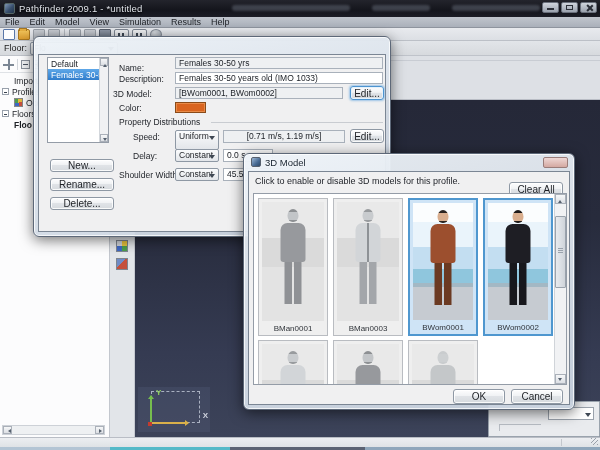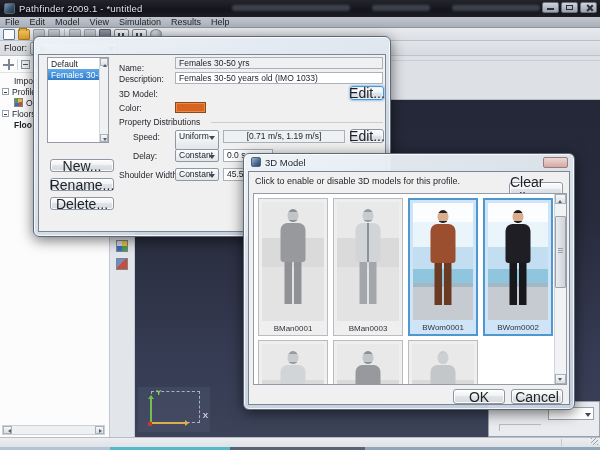--- a/index.html
+++ b/index.html
@@ -101,21 +101,21 @@
   .aero-title{height:16px;display:flex;align-items:center;padding:0 6px 0 7px;font-size:9.5px;color:#17222e;text-shadow:0 0 3px #fff;}
   .dlg-close{margin-left:auto;width:25px;height:11px;border:1px solid #8d8a90;border-radius:2px;position:relative;
     background:linear-gradient(#f3f0f1,#d6cdd0);}
   .dlg-close.red{background:linear-gradient(#eed7d4,#d4a9a2);border-color:#9a7d7a;}
   .dlg-close .glyph-close-a,.dlg-close .glyph-close-b{left:11px;top:2px;height:7px;width:1.4px;background:#4a3c40;}
   .aero-client{position:absolute;left:4px;right:4px;top:17px;bottom:4px;background:#f0f0f1;border:1px solid #7b8694;}
   .dlg-icon{width:10px;height:10px;margin-right:4px;border-radius:2px;border:1px solid #56606e;
     background:linear-gradient(135deg,#9db8d6,#476a93 60%,#2e4a6b);}
   
   .btn{position:absolute;background:linear-gradient(#fdfdfe,#f0f2f4 45%,#e0e3e7 50%,#d6dade);
-    border:1px solid #8e98a4;border-radius:3px;font-size:14px;color:#1e2126;text-align:left;
+    border:1px solid #8e98a4;border-radius:3px;font-size:10px;color:#1e2126;text-align:right;
     box-shadow:inset 0 0 0 1px rgba(255,255,255,.85);display:flex;align-items:center;justify-content:center;}
   .btn.focus{border-color:#4d94d0;box-shadow:0 0 2px 1px rgba(90,160,220,.55), inset 0 0 0 1px #e6f2fb;}
   .field{position:absolute;border:1px solid #a9b1bb;background:#eef0f2;font-size:8.5px;color:#20242a;
     padding:1px 3px;white-space:nowrap;overflow:hidden;line-height:9px;}
   .field.white{background:#fff;}
   .lbl{position:absolute;font-size:8.5px;color:#23262c;white-space:nowrap;}
   .combo{position:absolute;background:linear-gradient(#fbfcfd,#e3e6ea);border:1px solid #8e98a4;border-radius:2px;
     font-size:8.5px;color:#1e2126;padding:1px 12px 1px 3px;line-height:9px;white-space:nowrap;overflow:hidden;}
   .combo-arrow{position:absolute;right:3px;top:4.5px;border:3px solid transparent;border-top:4px solid #3f4854;}
   .listbox{position:absolute;background:#fff;border:1px solid #949ca7;}
@@ -291,21 +291,22 @@
       <div class="btn" style="left:11px;top:104px;width:64px;height:13px;">New...</div>
       <div class="btn" style="left:11px;top:123px;width:64px;height:13px;">Rename...</div>
       <div class="btn" style="left:11px;top:142px;width:64px;height:13px;">Delete...</div>
 
       <span class="lbl" style="left:80px;top:8px;">Name:</span>
       <div class="field" style="left:136px;top:2px;width:208px;height:12px;">Females 30-50 yrs</div>
 
       <span class="lbl" style="left:80px;top:19px;">Description:</span>
       <div class="field white" style="left:136px;top:17px;width:208px;height:12px;">Females 30-50 years old (IMO 1033)</div>
 
-      <span class="lbl" style="left:80px;top:34px;">3D Model:</span>
+      <span class="lbl" style="left:74px;top:34px;">3D Model:</span>
+      <div class="field" style="left:136px;top:32px;width:168px;height:12px;">[BWom0001, BWom0002]</div>
       <div class="btn focus" style="left:311px;top:31px;width:34px;height:14px;">Edit...</div>
 
       <span class="lbl" style="left:80px;top:48px;">Color:</span>
       <div class="swatch" style="left:136px;top:47px;width:31px;height:11px;"></div>
 
       <span class="lbl" style="left:80px;top:62px;">Property Distributions</span>
       <div class="sec-line" style="left:172px;top:67px;width:172px;"></div>
 
       <span class="lbl" style="left:94px;top:77px;">Speed:</span>
       <div class="combo" style="left:136px;top:75px;width:44px;height:20px;">

